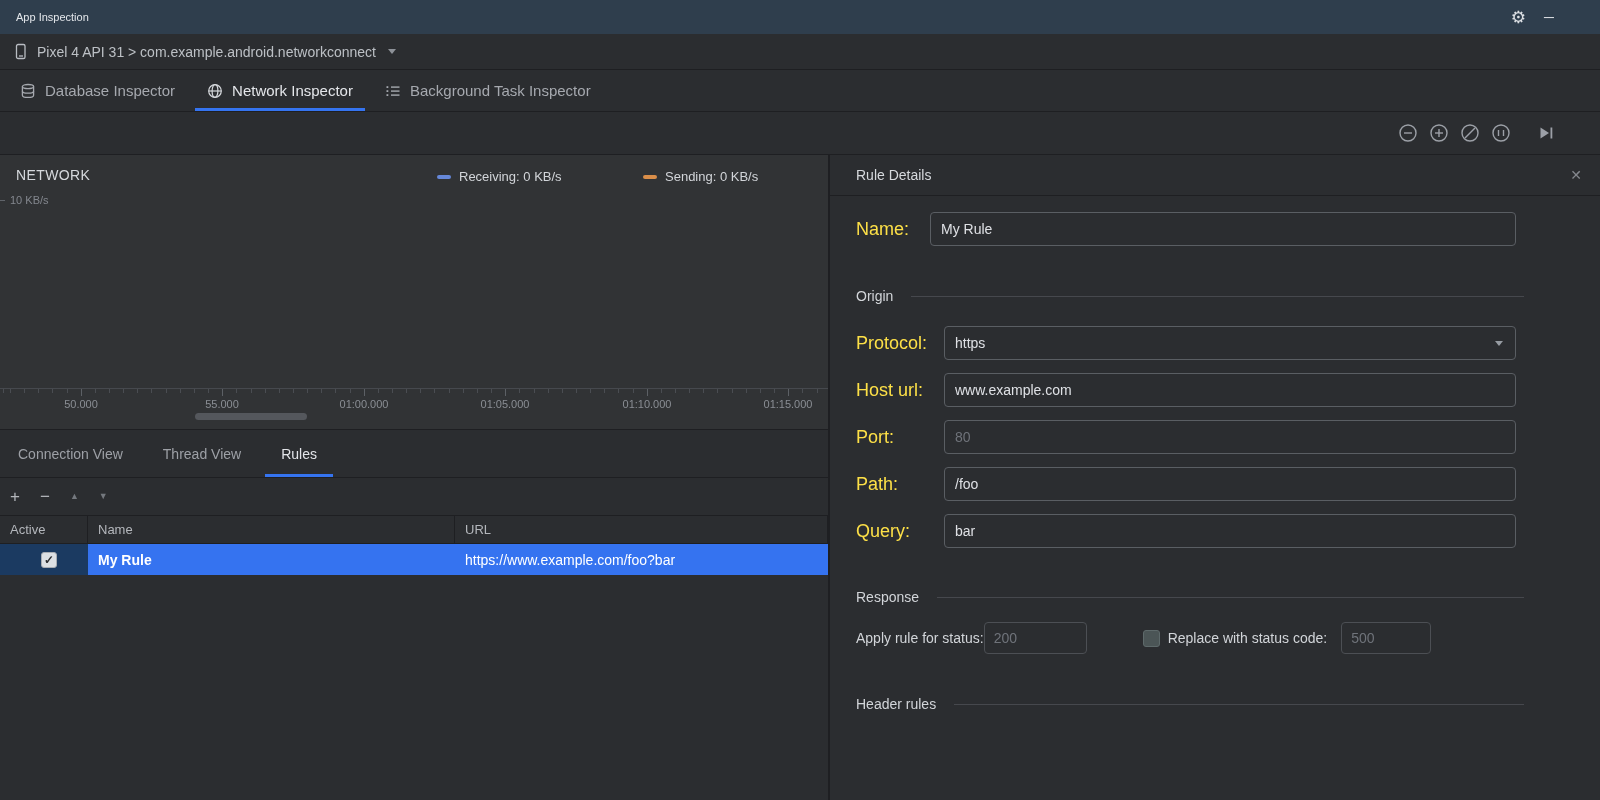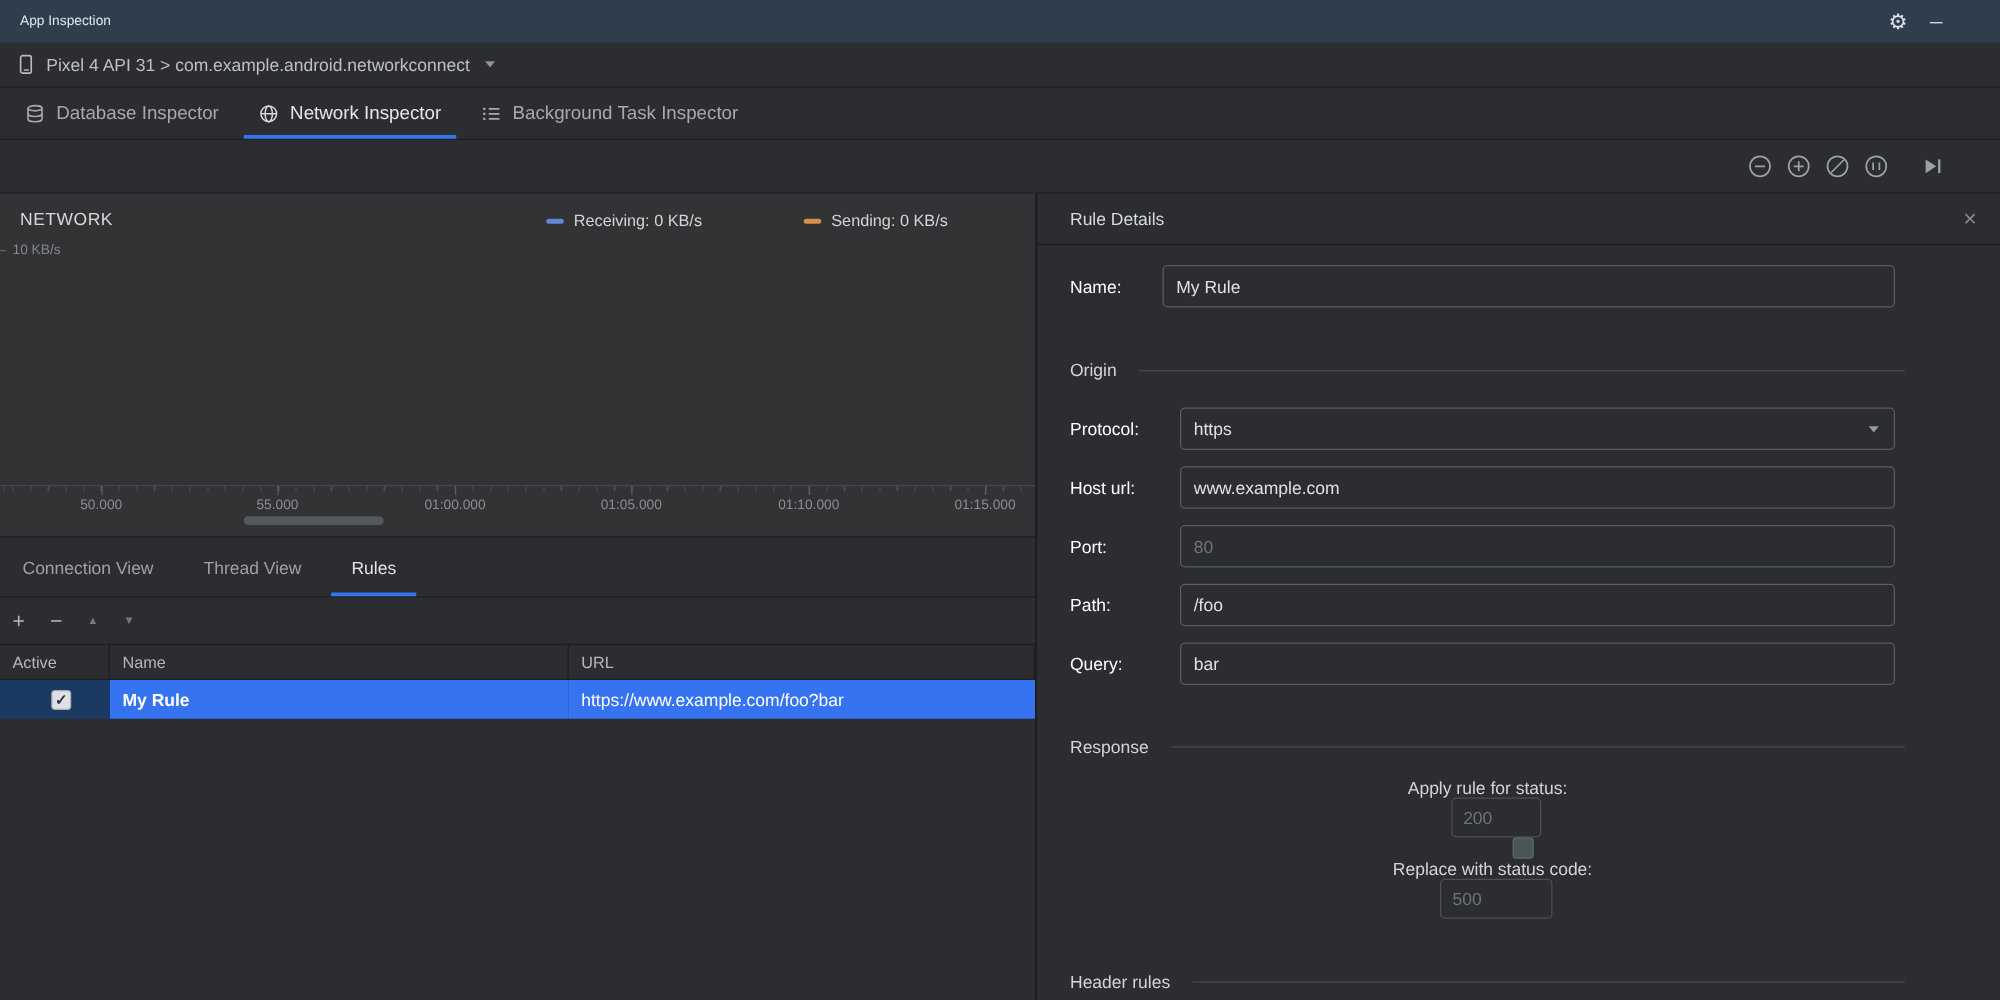--- a/index.html
+++ b/index.html
@@ -74,38 +74,38 @@
   .checkbox { width:16px; height:16px; background:#dde0e4; border:1px solid #a9adb3; border-radius:3px;
     display:flex; align-items:center; justify-content:center; font-size:12px; color:#2b2d30; font-weight:bold; }
   .tbl-filler { flex:1; }
 
   
   .rd-header { height:41px; border-bottom:1px solid #1e1f22; display:flex; align-items:center; padding:0 18px 0 26px; }
   .rd-title { font-size:14px; color:#d6d9dd; }
   .close-btn { margin-left:auto; color:#85888e; font-size:14px; line-height:1; cursor:default; }
   .rd-body { flex:1; overflow:hidden; }
   .frow { display:flex; align-items:center; margin:13px 84px 0 26px; }
-  .frow .flabel { width:88px; flex-shrink:0; font-size:14px; color:#ffffff; }
+  .frow .flabel { width:88px; flex-shrink:0; font-size:18px; color:#fde047; }
   .frow.name-row { margin-top:16px; }
   .frow.name-row .flabel { width:74px; }
   .frow.first-after-section { margin-top:22px; }
   .tfield { flex:1; height:34px; background:#2b2d30; border:1px solid #5a5e63; border-radius:4px;
     color:#dfe1e5; font-size:14px; font-family:inherit; padding:0 10px; outline:none; }
   .tfield::placeholder { color:#6f737a; }
   .combo { flex:1; height:34px; border:1px solid #5a5e63; border-radius:4px; display:flex;
     align-items:center; padding:0 10px; font-size:14px; position:relative; cursor:default; }
   .combo .arrow { position:absolute; right:12px; width:0; height:0;
     border-left:4.5px solid transparent; border-right:4.5px solid transparent; border-top:5.5px solid #969ba2; }
   .section { display:flex; align-items:center; margin:42px 76px 0 26px; }
   .section .stext { font-size:14px; color:#d2d5d9; white-space:nowrap; }
   .section .sline { flex:1; height:1px; background:#46484d; margin-left:18px; }
   .section.response { margin-top:41px; }
   .section.header-rules { }
-  .resp-row { display:flex; align-items:center; margin:17px 76px 0 26px; font-size:14px; color:#d2d5d9;flex-direction:column; }
-  .sm-field { width:72px; height:32px; margin-left:13px; background:#2b2d30; border:1px solid #4c4f54;
+  .resp-row { display:flex; align-items:center; margin:17px 76px 0 26px; font-size:14px; color:#d2d5d9; }
+  .sm-field { width:103px; height:32px; background:#2b2d30; border:1px solid #4c4f54;
     border-radius:4px; color:#dfe1e5; font-size:14px; font-family:inherit; padding:0 9px; outline:none; }
   .sm-field::placeholder { color:#6f737a; }
   .sm-field.replace { width:90px; margin-left:14px; }
   .replace-check { width:17px; height:17px; margin-left:56px; background:#4b5556; border:1px solid #5e6a6b; border-radius:3px; flex-shrink:0; }
   .replace-label { margin-left:8px; white-space:nowrap;text-align:center; }
 </style>
 </head>
 <body>
 
 <div class="titlebar">

